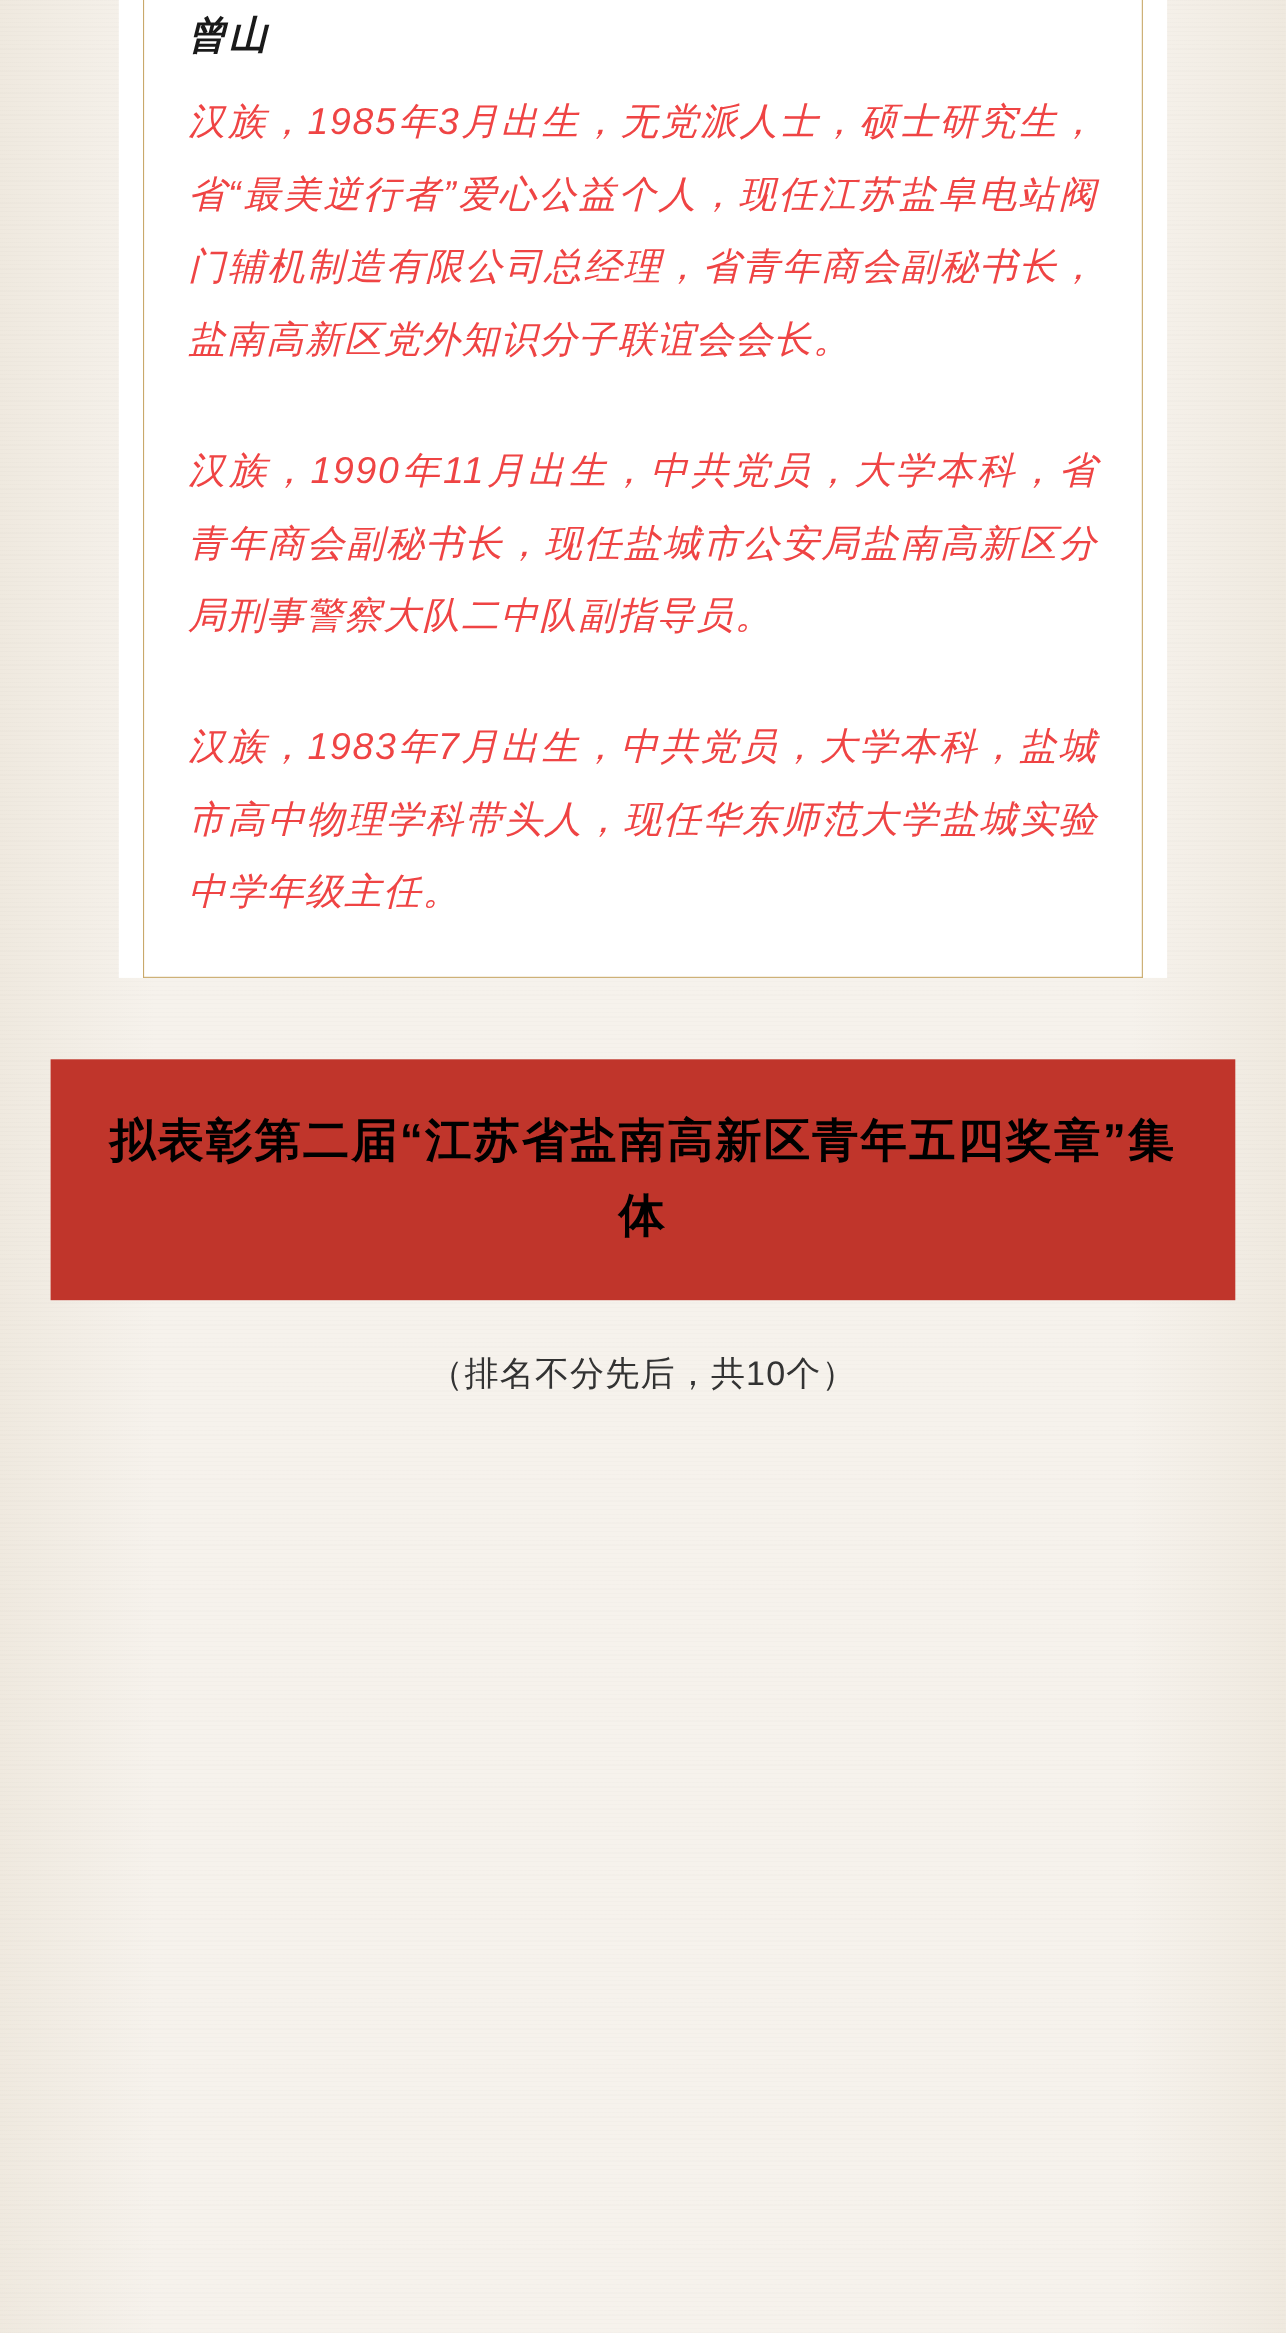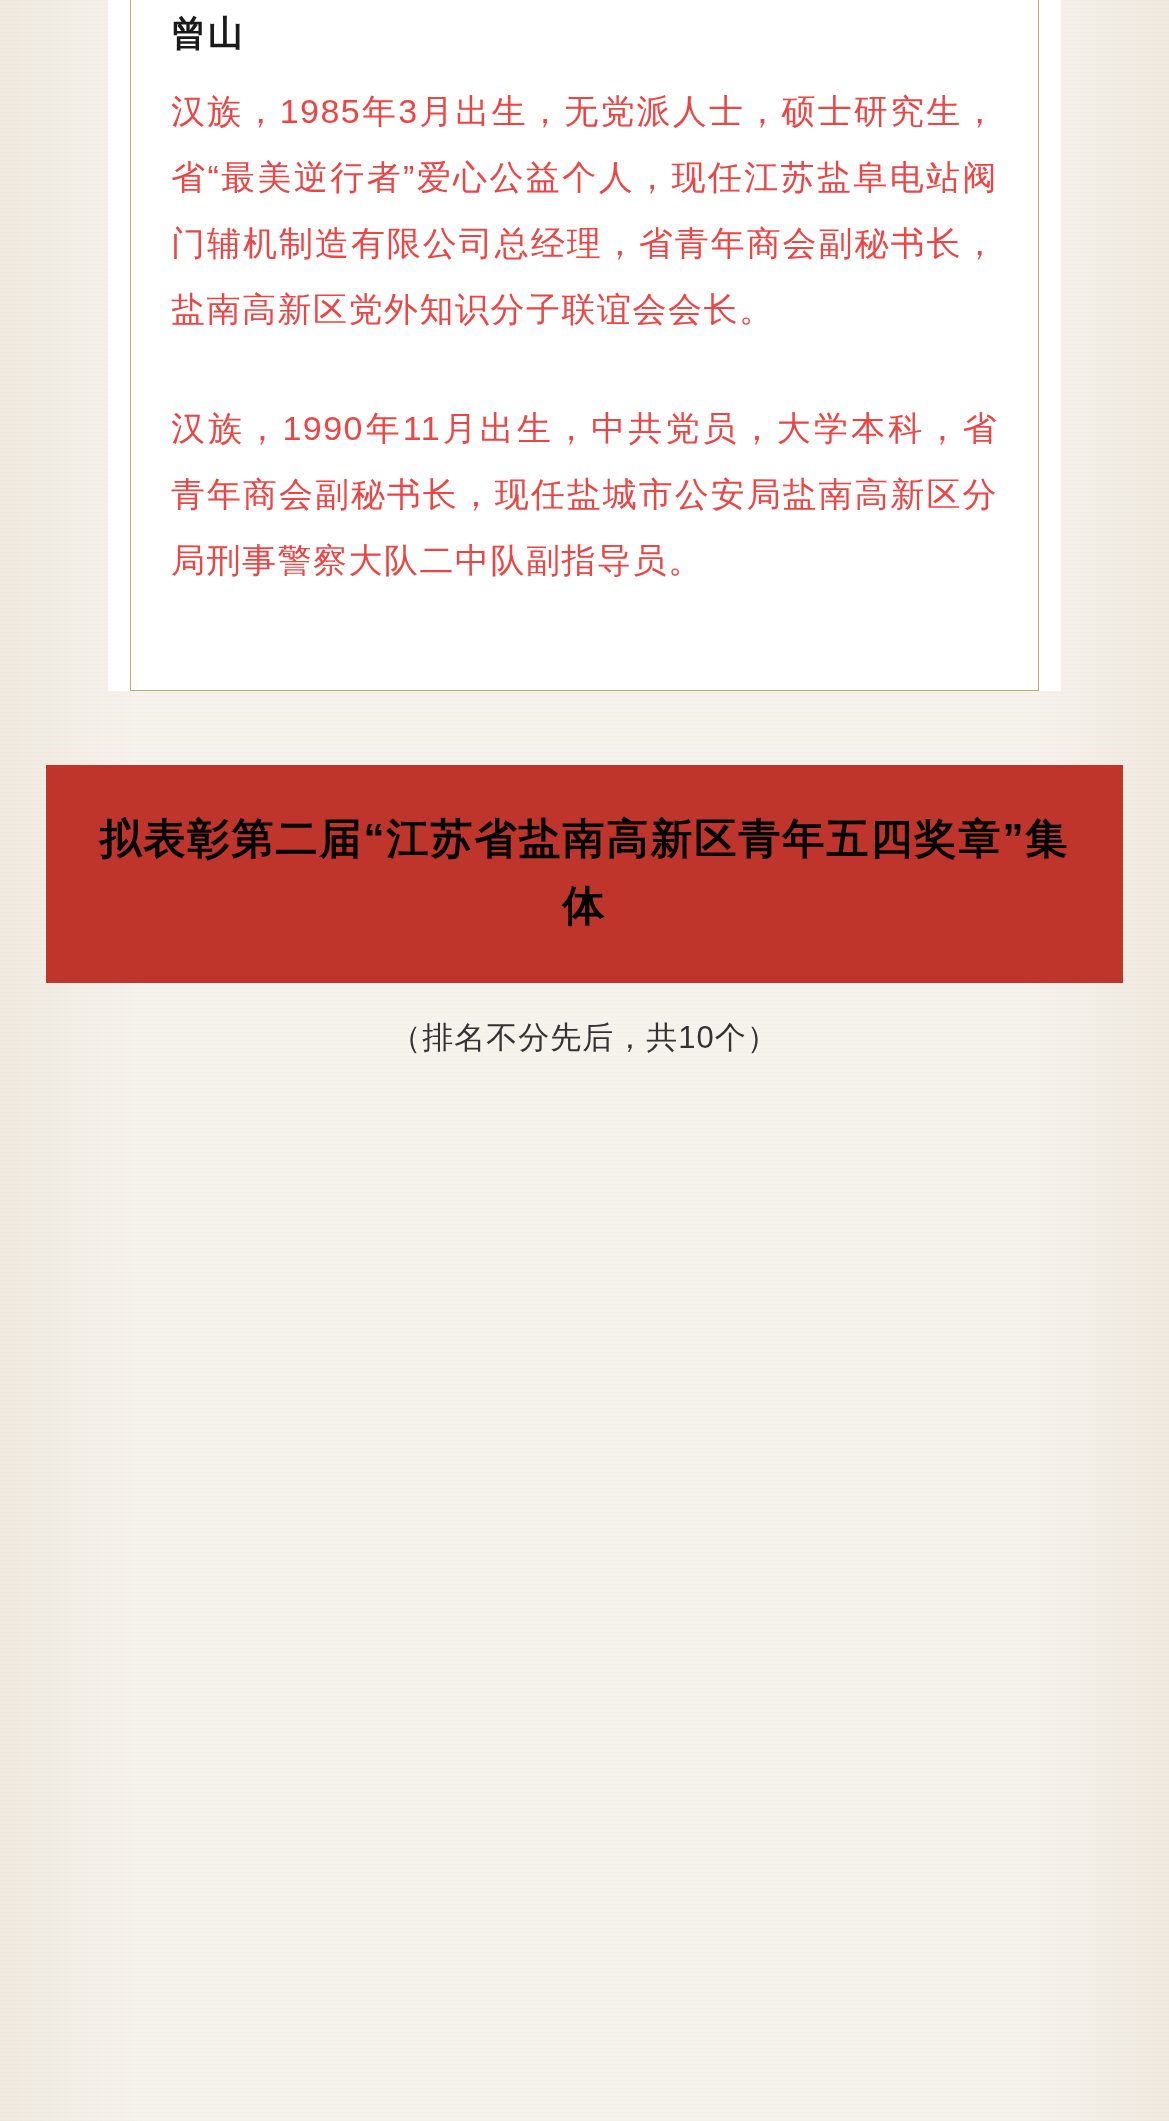--- a/index.html
+++ b/index.html
@@ -50,20 +50,21 @@
     padding: 0;
     box-sizing: border-box;
   }
   .card-inner {
     border: 1px solid #c9a96a;
     border-top: none;
     margin: 0 22px;
     padding: 0 40px 44px 40px;
     box-sizing: border-box;
     background: #ffffff;
+    font-style: italic;
   }
   .card-top-strip {
     height: 10px;
     background: #ffffff;
     margin: 0 22px;
     border-left: 1px solid #c9a96a;
     border-right: 1px solid #c9a96a;
   }
 
   .person {
@@ -100,21 +101,21 @@
   .banner-title {
     color: #000000;
     font-size: 42px;
     font-weight: bold;
     text-align: center;
     line-height: 1.6;
     letter-spacing: 2px;
     margin: 0;
   }
   .subnote {
-    margin: 34px 0 0 0;
+    margin: 46px 0 0 0;
     text-align: center;
     font-size: 31px;
     color: #333333;
     letter-spacing: 1px;
   }
   .bottom-space {
     height: 60px;
   }
 </style>
 </head>
@@ -130,20 +131,21 @@
         <div class="person">
           <h3 class="person-name">曾山</h3>
           <p class="person-desc">汉族，1985年3月出生，无党派人士，硕士研究生，省“最美逆行者”爱心公益个人，现任江苏盐阜电站阀门辅机制造有限公司总经理，省青年商会副秘书长，盐南高新区党外知识分子联谊会会长。</p>
         </div>
 
         <div class="person">
           <p class="person-desc">汉族，1990年11月出生，中共党员，大学本科，省青年商会副秘书长，现任盐城市公安局盐南高新区分局刑事警察大队二中队副指导员。</p>
         </div>
 
         <div class="person">
+          <p class="person-desc">汉族，1983年7月出生，中共党员，大学本科，盐城市高中物理学科带头人，现任华东师范大学盐城实验中学年级主任。</p>
         </div>
 
       </div>
     </div>
 
     <div class="banner">
       <h2 class="banner-title">拟表彰第二届“江苏省盐南高新区青年五四奖章”集体</h2>
     </div>
 
     <p class="subnote">（排名不分先后，共10个）</p>

